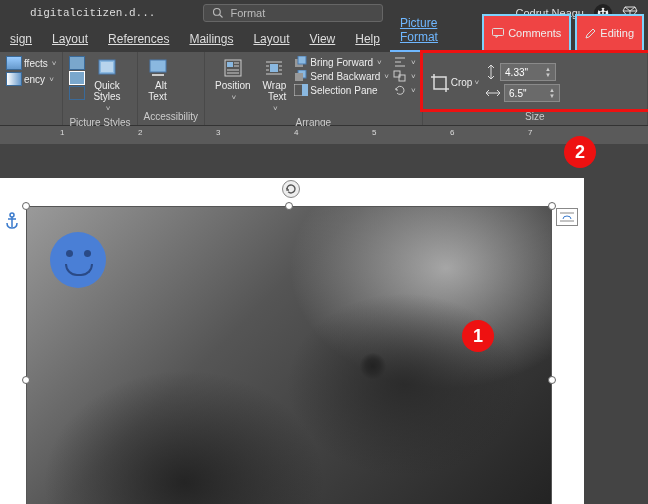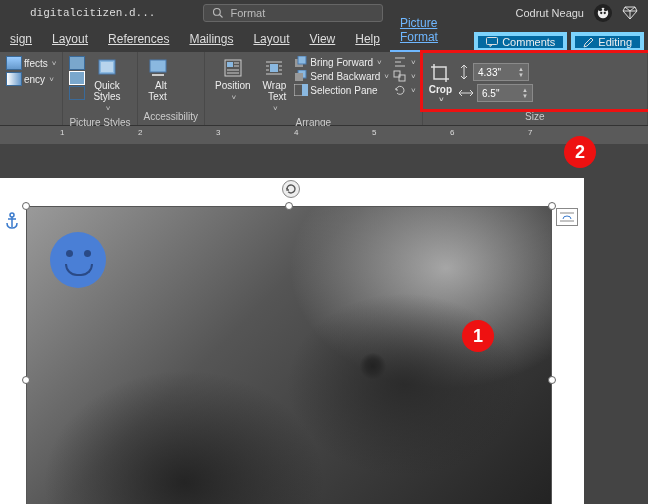--- a/index.html
+++ b/index.html
@@ -10,37 +10,37 @@
   .doc-title { padding-left: 12px; flex: 0 0 auto; font-family: Liberation Mono, monospace; }
   .search-box { margin-left: 48px; background: #4a4a4a; border: 1px solid #666; border-radius: 3px; padding: 2px 8px; display: flex; align-items: center; gap: 6px; width: 180px; color: #bbb; }
   .search-box svg { flex-shrink: 0; }
   .user-area { margin-left: auto; display: flex; align-items: center; gap: 10px; padding-right: 10px; }
   .user-badge { width: 18px; height: 18px; border-radius: 50%; background: #222; display: flex; align-items: center; justify-content: center; }
   
   .tabs { height: 26px; background: #3b3b3b; display: flex; align-items: flex-end; font-size: 12px; color: #ddd; padding-left: 0; }
   .tab { padding: 5px 10px 6px; cursor: pointer; text-decoration: underline; }
   .tab.active { color: #6fb7ff; border-bottom: 2px solid #6fb7ff; }
   .tabs-right { margin-left: auto; display: flex; }
-  .rbtn { border: 4px solid #7dd3fc; background: #0369a1; padding: 0 8px; font-size: 11px; color: #eee; margin-right: 4px; display: flex; align-items: center; gap: 4px; }
+  .rbtn { border: 2px solid #7dd3fc; background: #ef4444; padding: 11px 8px; font-size: 11px; color: #eee; margin-right: 4px; display: flex; align-items: center; gap: 4px; }
   
   .ribbon { height: 74px; background: #565656; border-bottom: 1px solid #333; display: flex; color: #eee; font-size: 10px; }
   .group { border-right: 1px solid #494949; padding: 2px 6px 0; display: flex; flex-direction: column; }
   .group-body { flex: 1; display: flex; align-items: flex-start; gap: 4px; padding-top: 2px; }
   .group-label { text-align: center; font-size: 10px; color: #ccc; padding: 2px 0 3px; }
   .vlist { display: flex; flex-direction: column; gap: 2px; }
   .bigbtn { display: flex; flex-direction: column; align-items: center; gap: 2px; padding: 2px 4px; font-size: 10px; }
   .bigbtn .ico { width: 20px; height: 20px; }
   .mini { display: flex; align-items: center; gap: 2px; font-size: 10px; color: #eee; }
   .mini .ib { width: 16px; height: 14px; background: #7aa7cc; border: 1px solid #3a6a99; }
   .dd::after { content: "˅"; font-size: 8px; margin-left: 2px; color: #ccc; }
   
   .size-group { position: relative; }
   .size-highlight { position: absolute; top: -2px; left: -3px; right: -4px; bottom: 13px; border: 3px solid #e11; pointer-events: none; }
   .size-body { display: flex; align-items: center; gap: 6px; }
-  .crop-btn { display: flex; flex-direction: column; align-items: center; font-size: 10px; font-weight: bold; }
+  .crop-btn { display: flex; flex-direction: row; align-items: center; font-size: 10px; }
   .crop-ico { width: 22px; height: 22px; }
   .size-inputs { display: flex; flex-direction: column; gap: 3px; }
   .spin { display: flex; align-items: center; gap: 3px; }
   .spin-field { width: 56px; height: 18px; background: #6a6a6a; border: 1px solid #8a8a8a; color: #fff; font-size: 10px; padding: 0 4px; display: flex; align-items: center; justify-content: space-between; }
   .spin-arrows { display: flex; flex-direction: column; font-size: 6px; line-height: 6px; color: #ccc; }
   
   .ruler { height: 18px; background: #5a5a5a; position: relative; color: #ddd; font-size: 8px; }
   .ruler .tick { position: absolute; top: 2px; }
   
   .canvas { position: absolute; top: 144px; left: 0; right: 0; bottom: 0; background: #444; }

